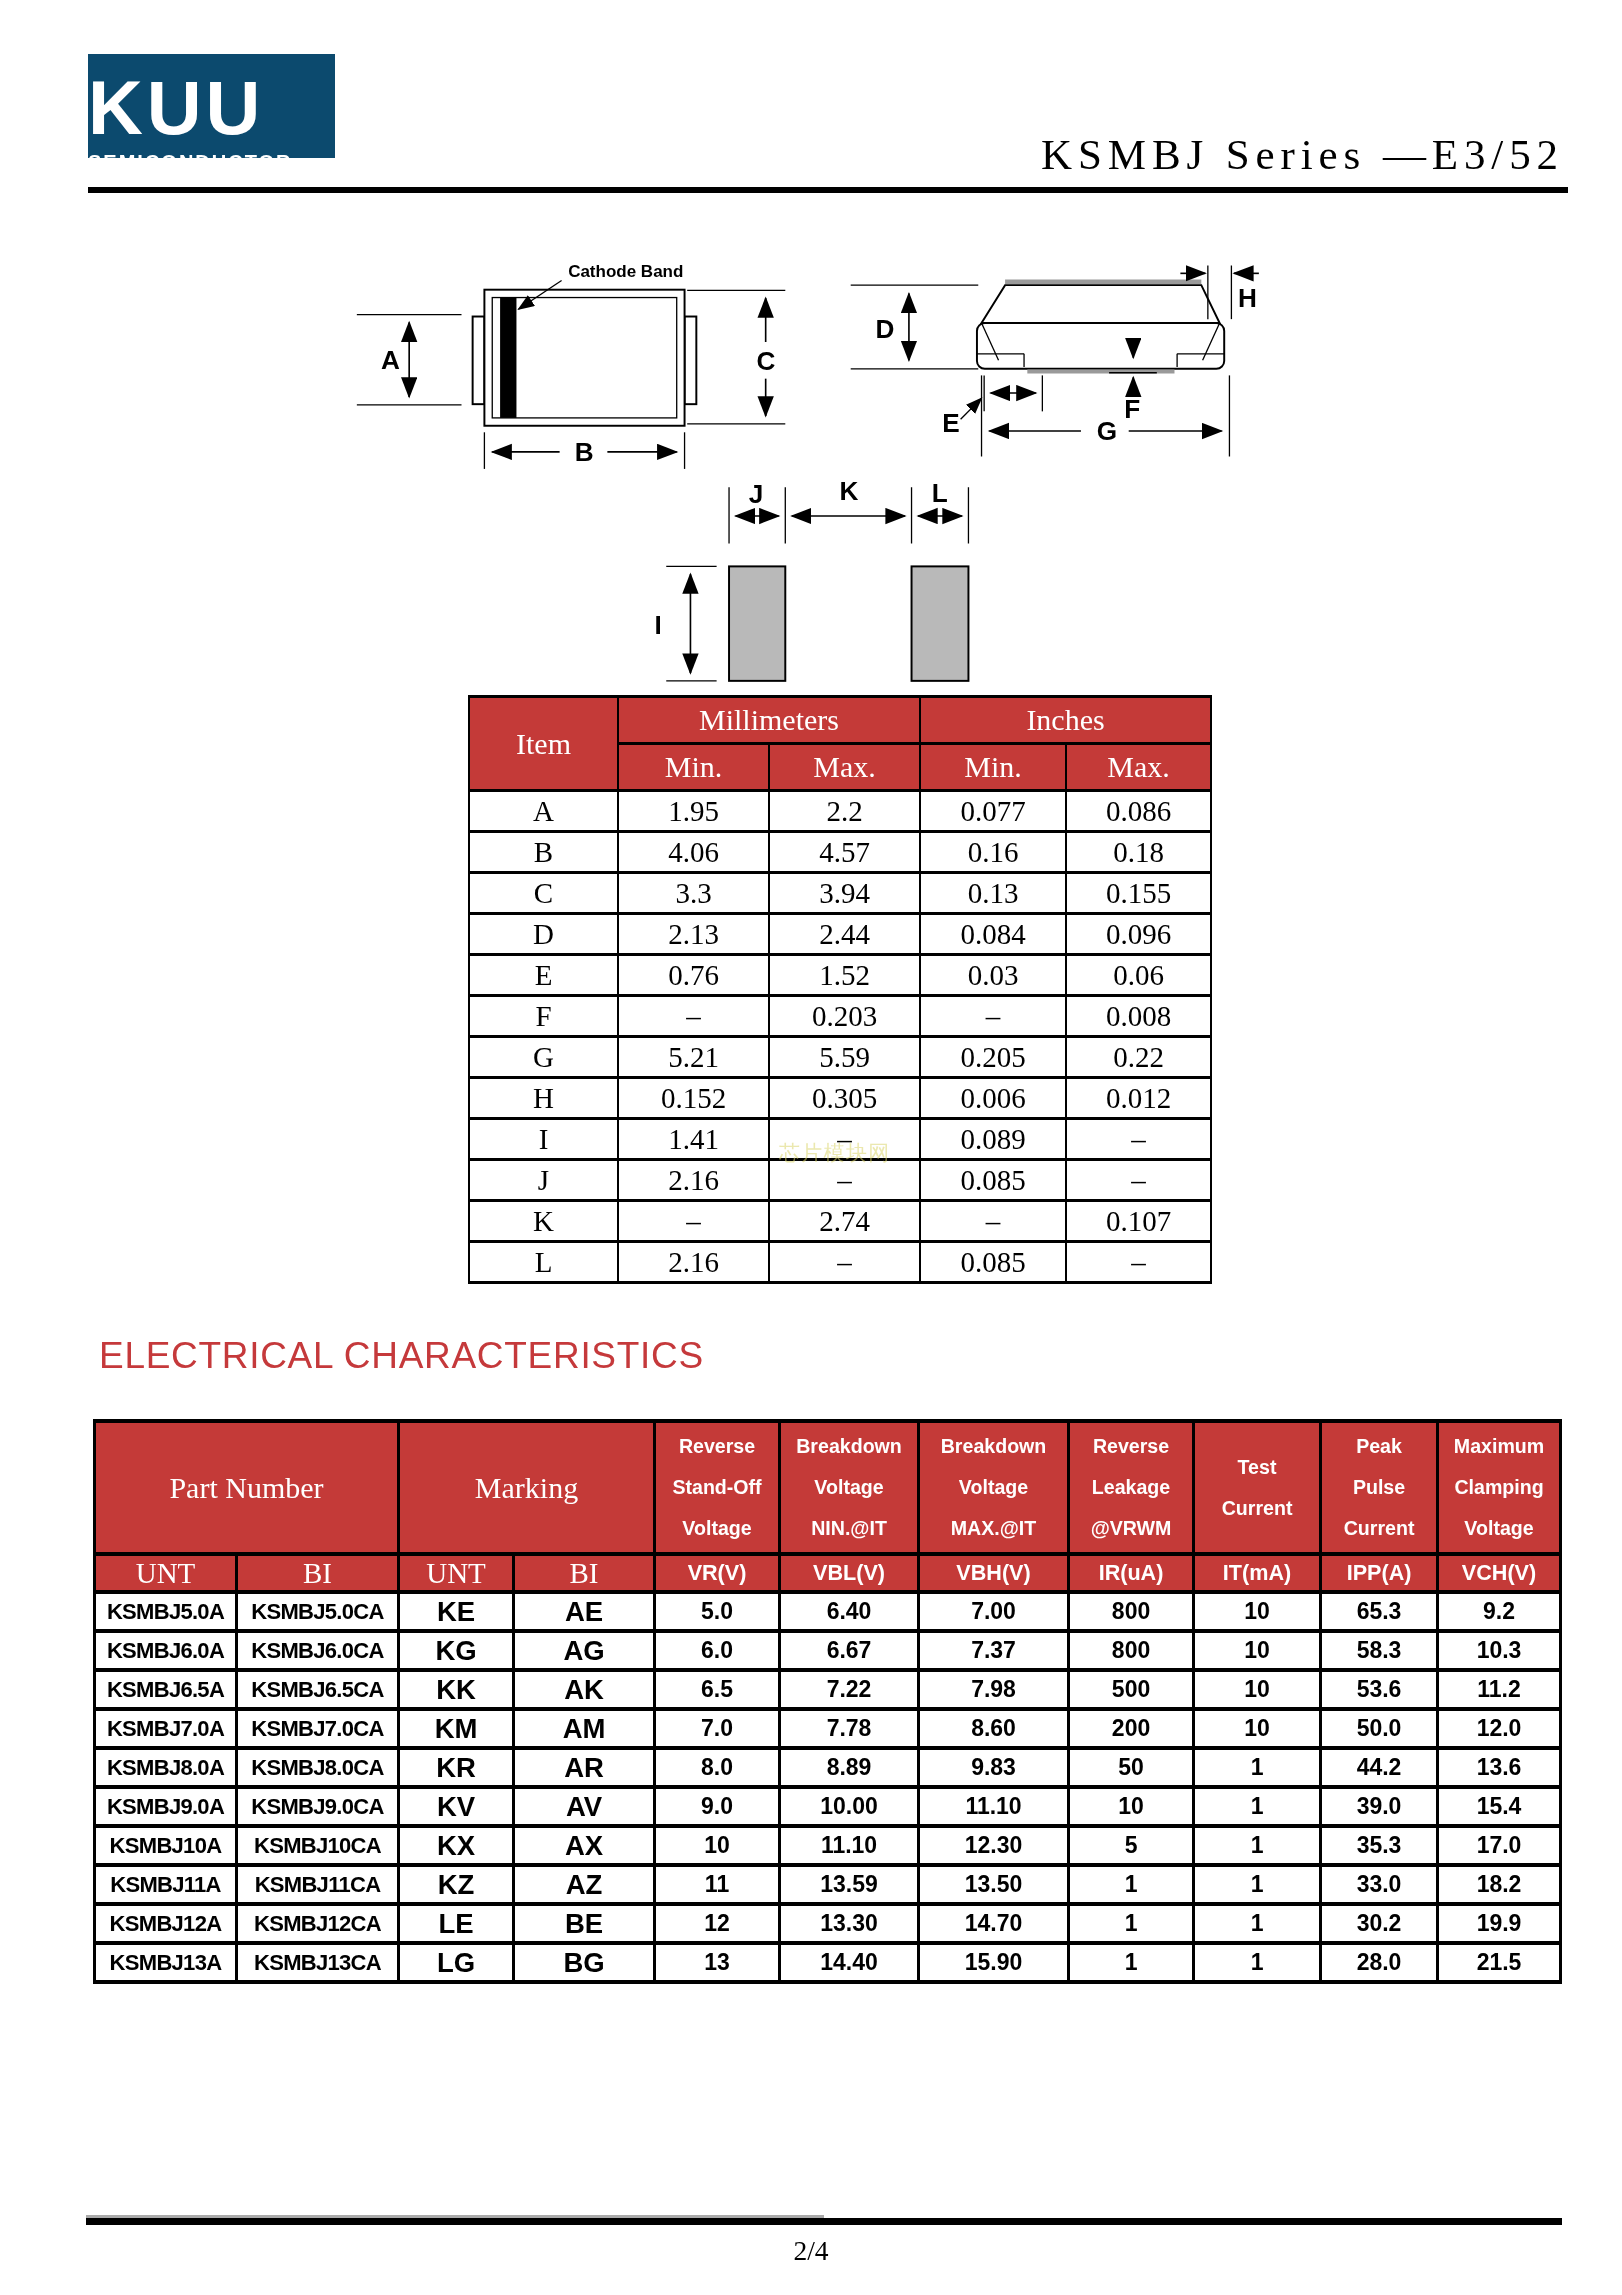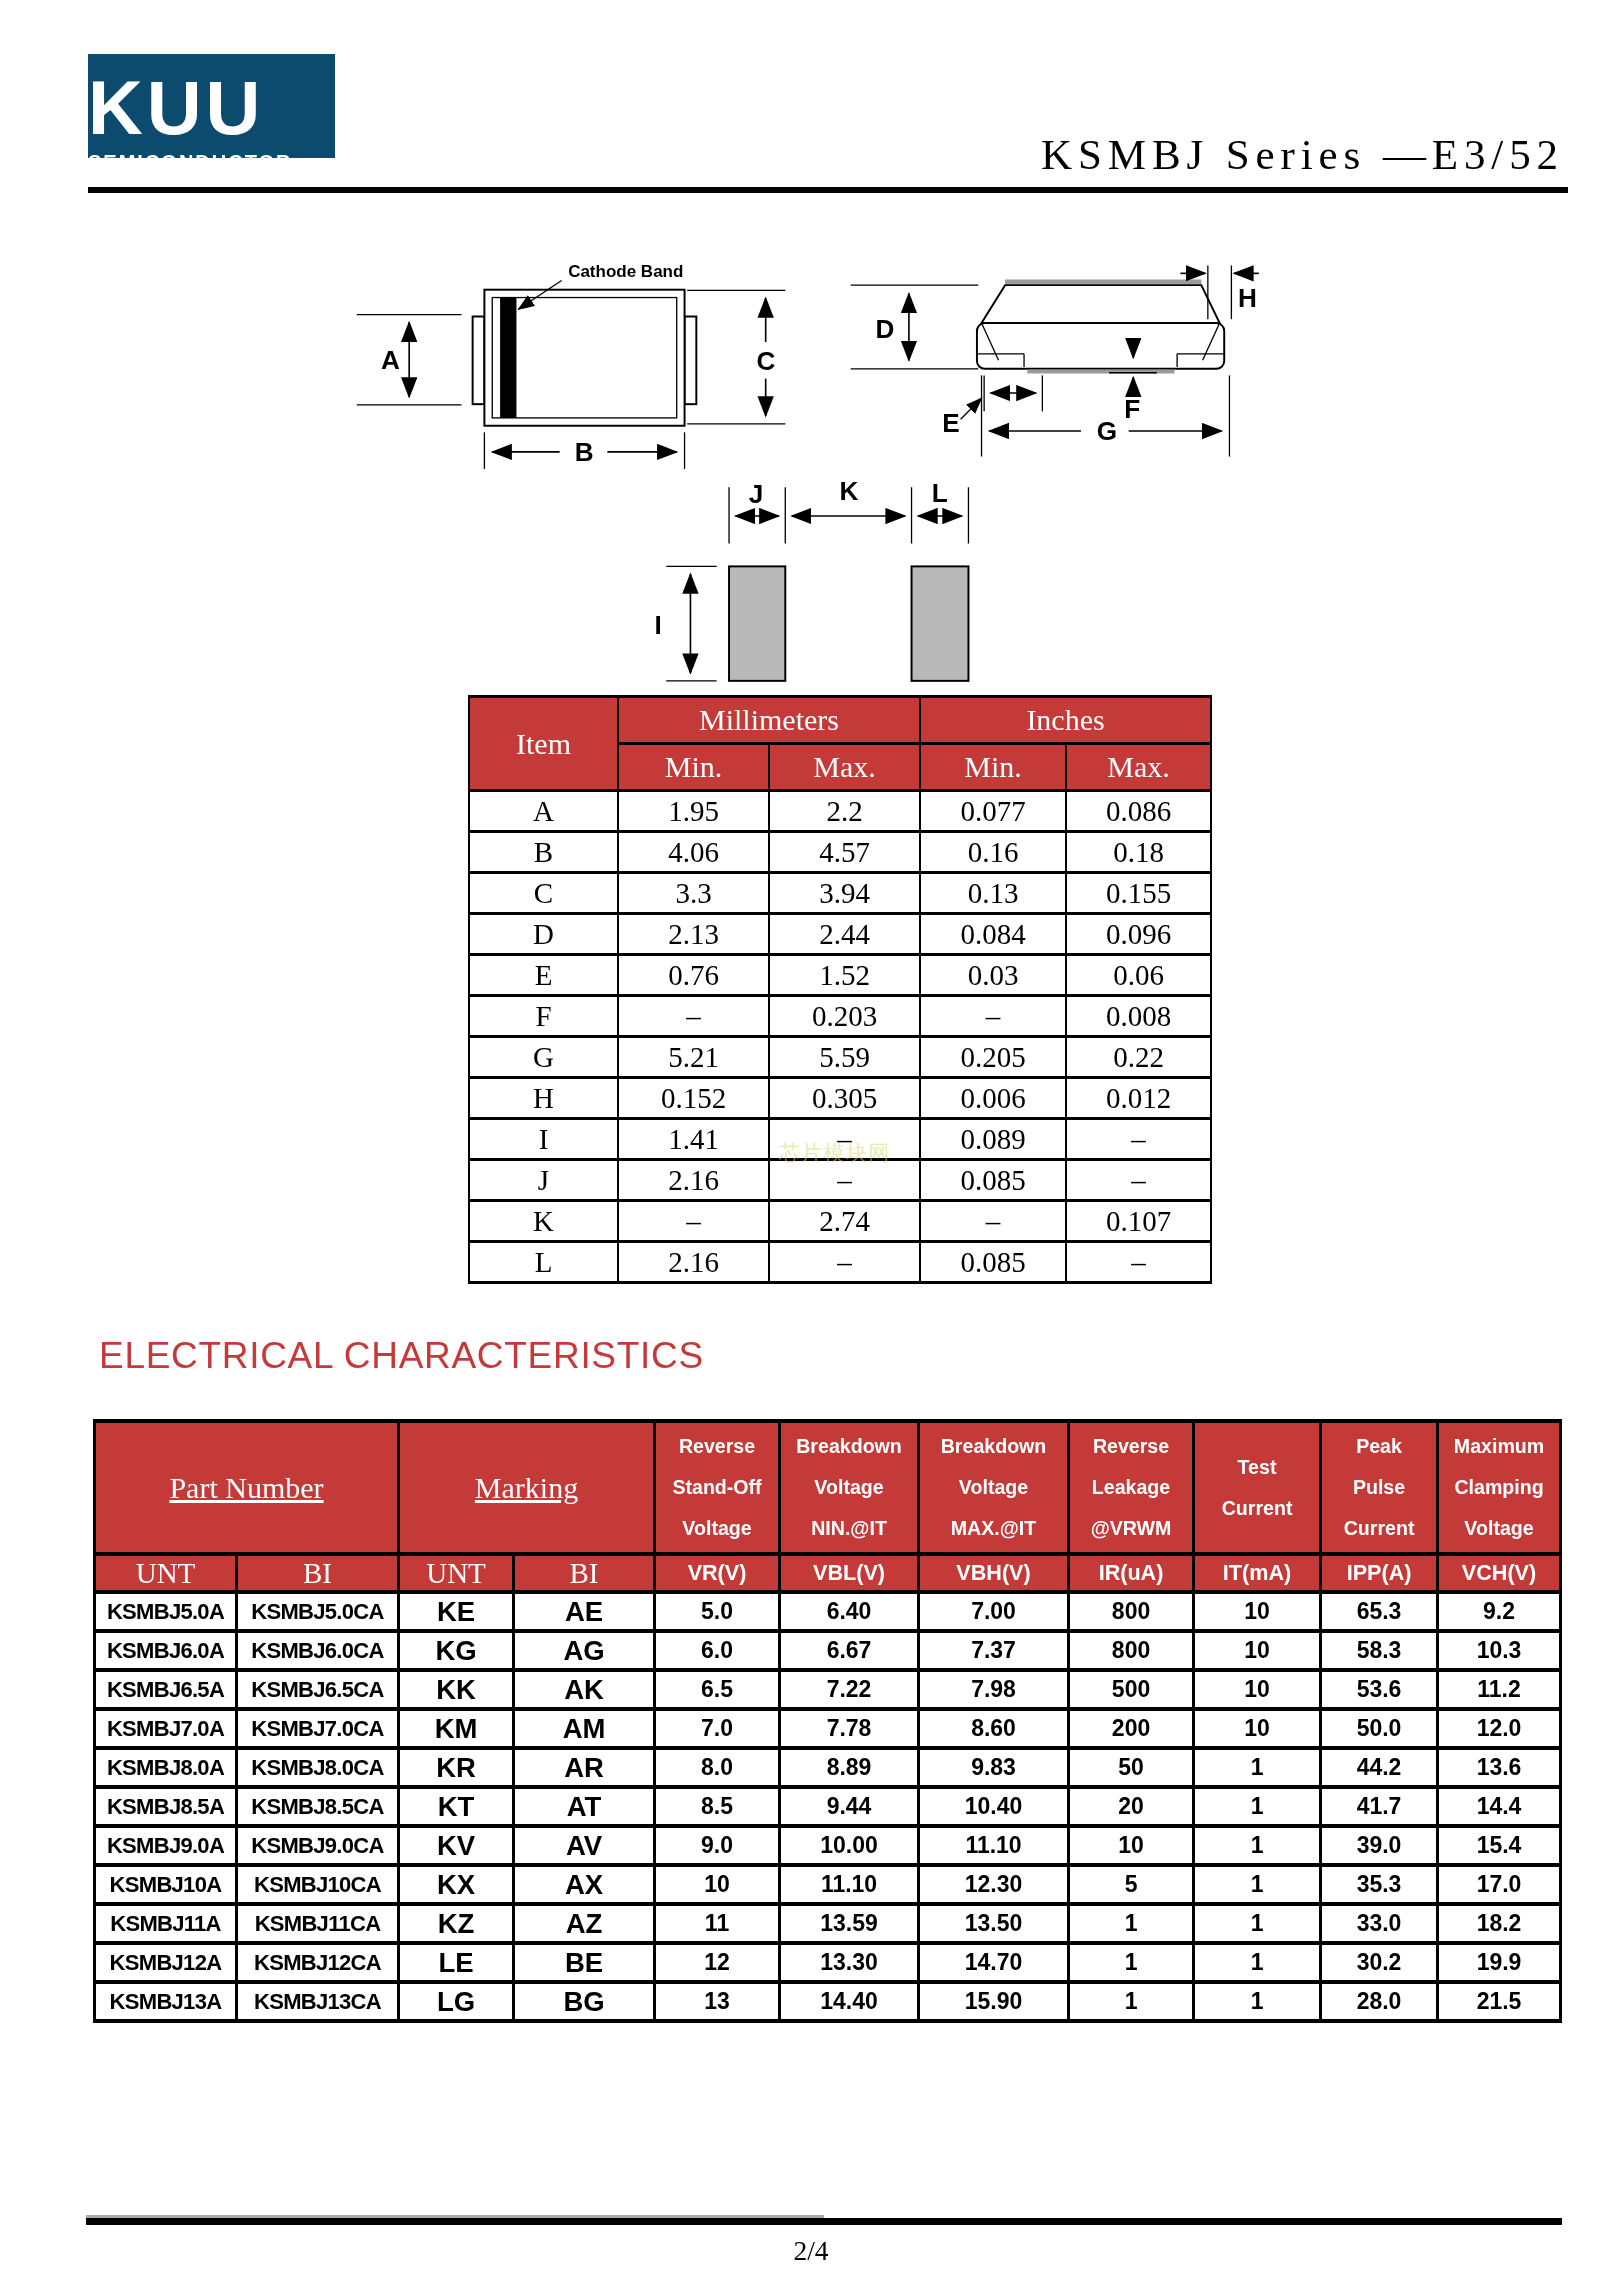--- a/index.html
+++ b/index.html
@@ -62,21 +62,21 @@
   .elec-table{
     position:absolute;left:93px;top:1419px;width:1467px;
     border-collapse:collapse;table-layout:fixed;text-align:center;
   }
   .elec-table th,.elec-table td{
     border:3.3px solid #000;border-top-width:4.6px;border-bottom-width:4.6px;padding:0;overflow:hidden;
   }
   .elec-table thead th{background:#c43a38;color:#fff;}
   .elec-table thead tr.r1{height:133px;}
   .elec-table thead tr.r2{height:38px;}
-  .group-label{font-family:"Liberation Serif",serif;font-weight:normal;font-size:30px;text-decoration:underline;}
+  .group-label{font-family:"Liberation Serif",serif;font-weight:normal;font-size:30px;}
   .col-head{font-size:19.6px;font-weight:bold;white-space:pre-line;line-height:41px;}
   .sub-serif{font-family:"Liberation Serif",serif;font-weight:normal;font-size:29px;}
   .sub-head{font-size:21.6px;font-weight:bold;}
   .elec-table tbody tr{height:39px;}
   .elec-table tbody td{font-size:23px;font-weight:bold;}
   .elec-table tbody td.pn{font-size:22px;letter-spacing:-0.7px;}
   .elec-table tbody td.mk{font-size:27.5px;}
 
   
   .footer-gray{position:absolute;left:86px;top:2215px;width:738px;height:3.3px;background:#aaa;}
@@ -435,33 +435,20 @@
           <td class="mk">AR</td>
           <td>8.0</td>
           <td>8.89</td>
           <td>9.83</td>
           <td>50</td>
           <td>1</td>
           <td>44.2</td>
           <td>13.6</td>
         </tr>
         <tr>
-          <td class="pn">KSMBJ8.5A</td>
-          <td class="pn">KSMBJ8.5CA</td>
-          <td class="mk">KT</td>
-          <td class="mk">AT</td>
-          <td>8.5</td>
-          <td>9.44</td>
-          <td>10.40</td>
-          <td>20</td>
-          <td>1</td>
-          <td>41.7</td>
-          <td>14.4</td>
-        </tr>
-        <tr>
           <td class="pn">KSMBJ9.0A</td>
           <td class="pn">KSMBJ9.0CA</td>
           <td class="mk">KV</td>
           <td class="mk">AV</td>
           <td>9.0</td>
           <td>10.00</td>
           <td>11.10</td>
           <td>10</td>
           <td>1</td>
           <td>39.0</td>

